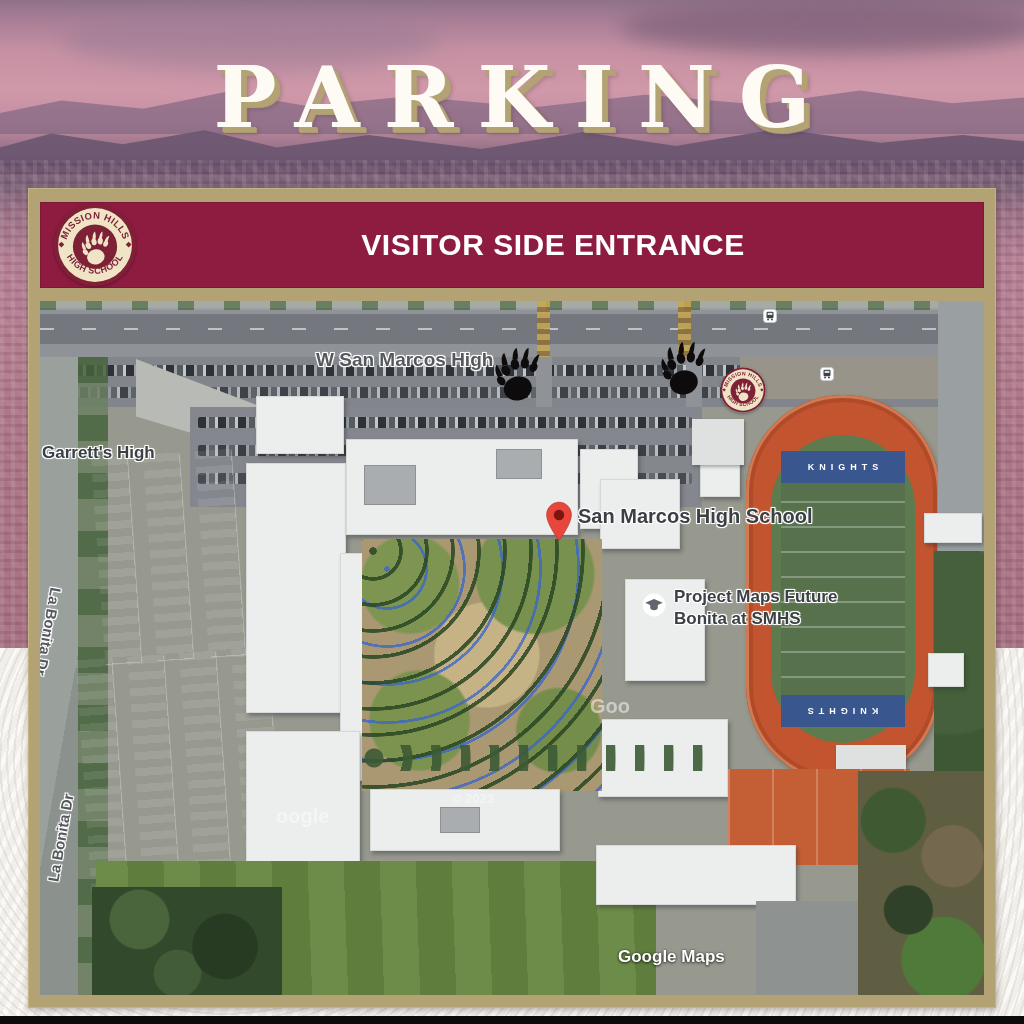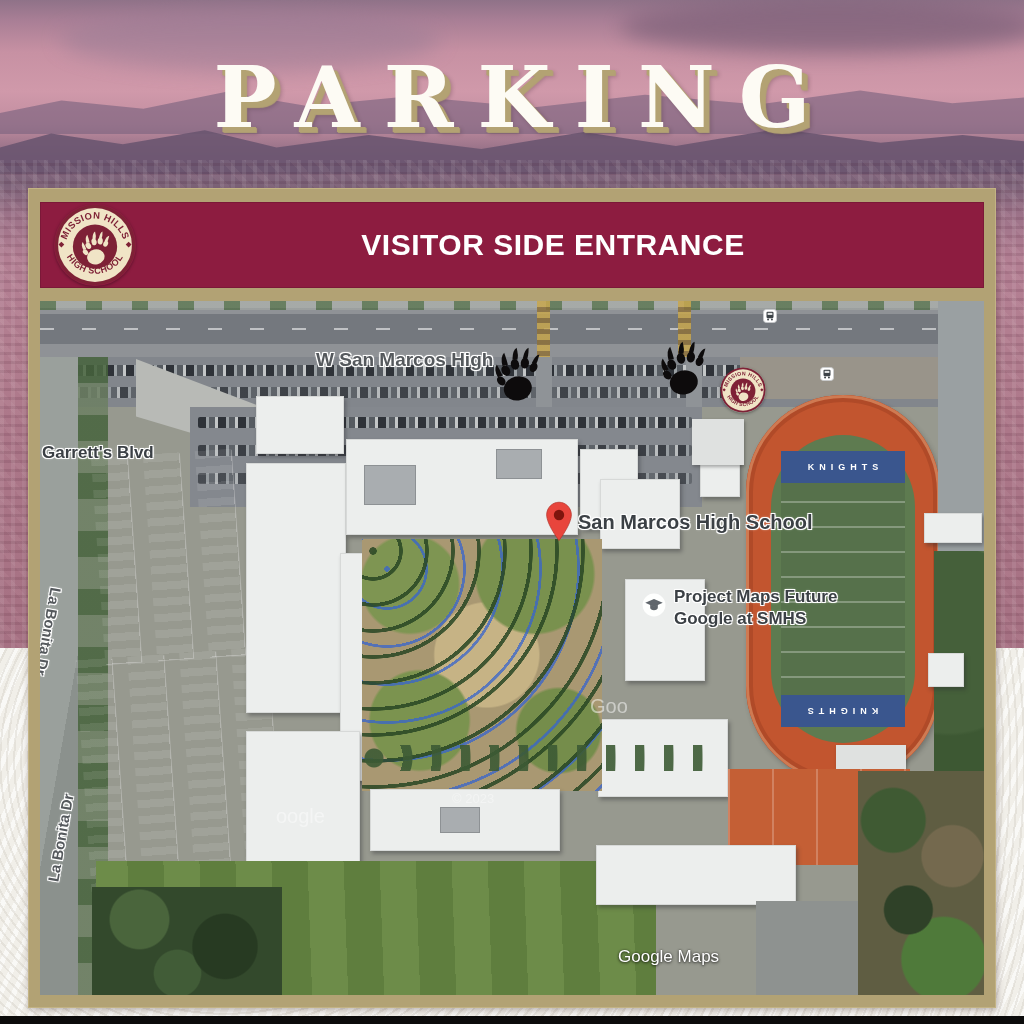--- a/index.html
+++ b/index.html
@@ -145,22 +145,22 @@
       radial-gradient(circle at 40% 62%,#2f4128 0 15%,transparent 16%),
       radial-gradient(circle at 68% 84%,#4f7a3a 0 20%,transparent 21%);}
   .lot-se{left:716px;top:600px;width:112px;height:94px;background:#8e9290;}
 
   
   .maplabel{position:absolute;font-weight:bold;white-space:nowrap;
     text-shadow:-1px -1px 0 #fff,1px -1px 0 #fff,-1px 1px 0 #fff,1px 1px 0 #fff,0 0 3px #fff;}
   .lbl-road{color:#55595d;}
   .lbl-poi{color:#3b4045;}
   .lbl-vert{writing-mode:vertical-rl;}
-  .wm{position:absolute;color:rgba(255,255,255,.5);font-weight:normal;white-space:nowrap;}
-  .attribution{position:absolute;color:#fff;font-size:17px;font-weight:normal;
+  .wm{position:absolute;color:rgba(255,255,255,.5);font-weight:bold;white-space:nowrap;}
+  .attribution{position:absolute;color:#fff;font-size:17px;font-weight:bold;
     text-shadow:0 1px 3px rgba(0,0,0,.7),0 0 2px rgba(0,0,0,.5);}
 
   .marker{position:absolute;}
   .badge-circle{border-radius:50%;box-shadow:0 1px 3px rgba(0,0,0,.35);}
 </style>
 </head>
 <body>
 
 <svg width="0" height="0" style="position:absolute" aria-hidden="true">
   <defs>
@@ -333,24 +333,24 @@
         <circle cx="12" cy="11.3" r="4.2" fill="#7e150d"></circle>
       </svg>
 
       <svg class="marker" style="left:602px;top:292px" width="24" height="24" viewBox="0 0 22 22">
         <circle cx="11" cy="11" r="10.5" fill="#fff" opacity=".95"></circle>
         <polygon points="11,5.5 19,9 11,12.5 3,9" fill="#60666c"></polygon>
         <path d="M7.5 10.6v3c0 1.3 1.6 2.1 3.5 2.1s3.5-.8 3.5-2.1v-3l-3.5 1.6z" fill="#60666c"></path>
       </svg>
 
       <div class="maplabel lbl-road" style="left:276px;top:48px;font-size:19px">W San Marcos High</div>
-      <div class="maplabel lbl-poi" style="left:2px;top:142px;font-size:17px">Garrett's Blvd</div>
-      <div class="maplabel lbl-poi" style="left:538px;top:210px;font-size:20px">San Marcos High School</div>
+      <div class="maplabel lbl-poi" style="left:2px;top:142px;font-size:17px">Garrett's High</div>
+      <div class="maplabel lbl-poi" style="left:538px;top:204px;font-size:20px">San Marcos High School</div>
       <div class="maplabel lbl-poi" style="left:634px;top:286px;font-size:17px">Project Maps Future</div>
-      <div class="maplabel lbl-poi" style="left:634px;top:308px;font-size:17px">Google at SMHS</div>
+      <div class="maplabel lbl-poi" style="left:634px;top:308px;font-size:17px">Bonita at SMHS</div>
       <div class="maplabel lbl-road lbl-vert" style="left:0px;top:286px;font-size:15px;transform:rotate(10deg)">La Bonita Dr</div>
       <div class="maplabel lbl-road lbl-vert" style="left:12px;top:492px;font-size:15px;transform:rotate(190deg)">La Bonita Dr</div>
 
       <div class="wm" style="left:550px;top:394px;font-size:20px">Goo</div>
       <div class="wm" style="left:236px;top:504px;font-size:20px;opacity:.85">oogle</div>
       <div class="wm" style="left:412px;top:490px;font-size:13px;color:rgba(255,255,255,.38)">© 2023</div>
       <div class="attribution" style="left:578px;top:646px">Google Maps</div>
 
     </div>
   </div>

